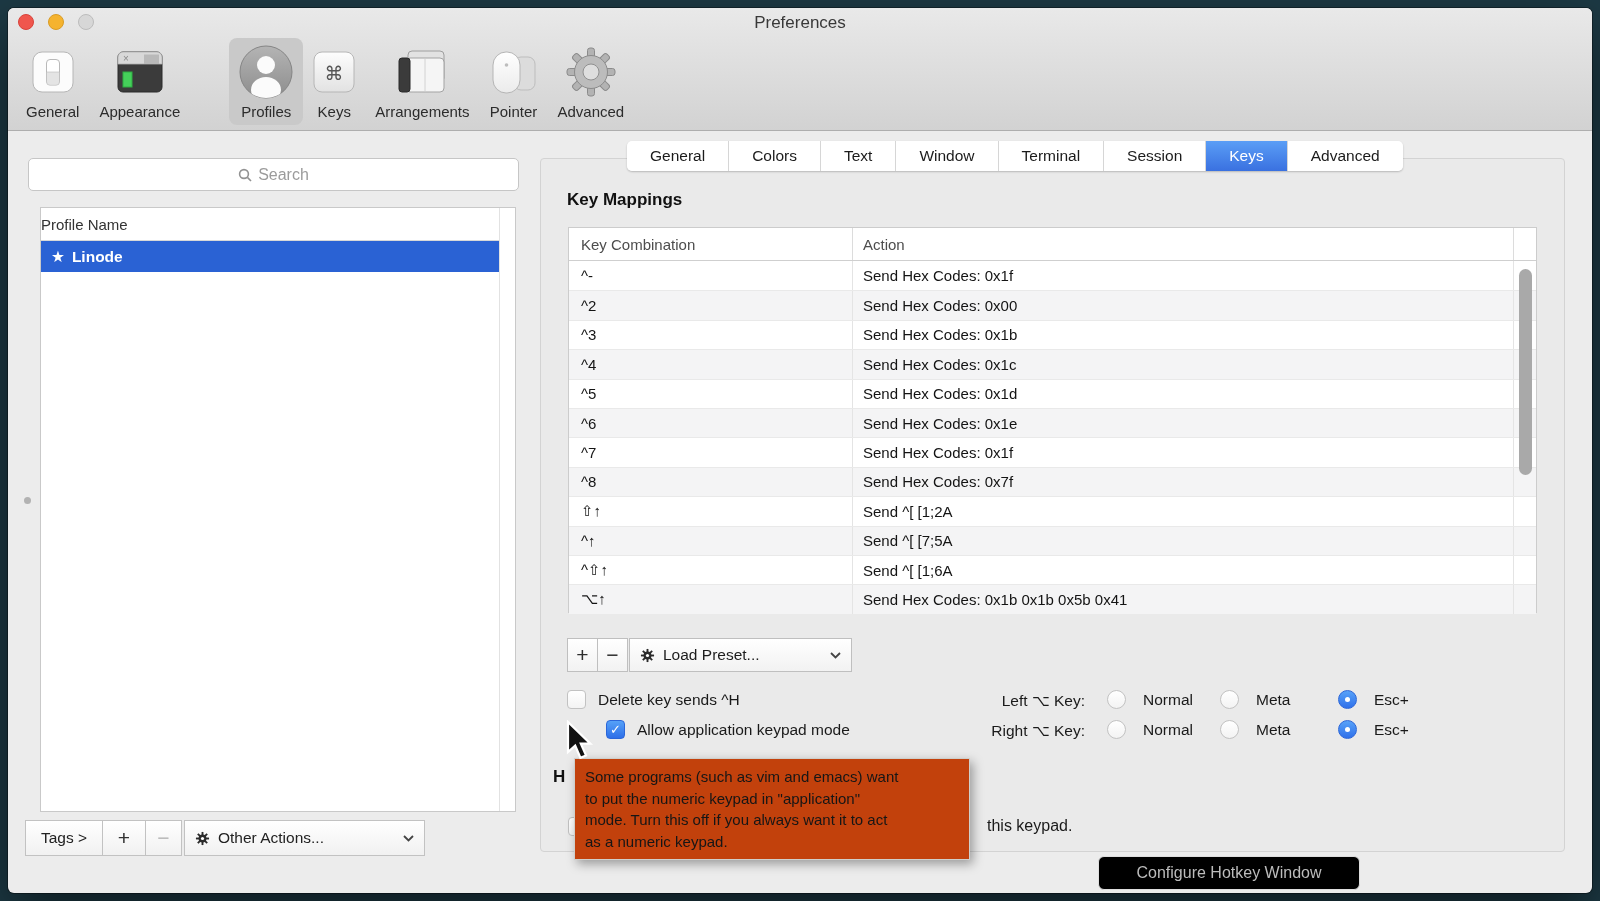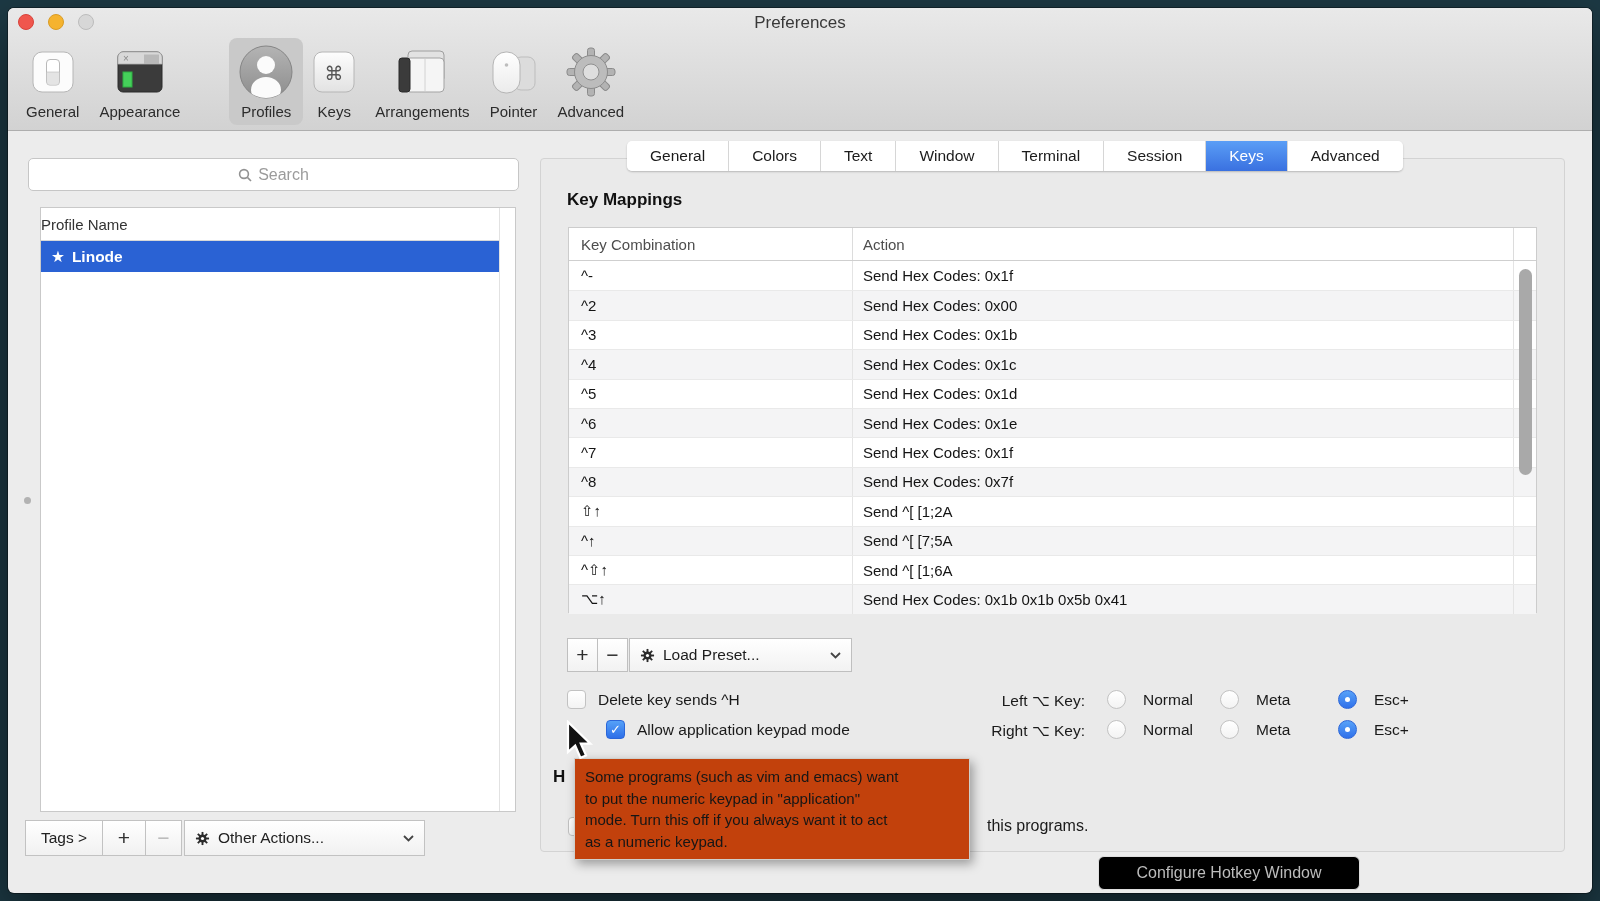--- a/index.html
+++ b/index.html
@@ -405,21 +405,21 @@
       <span class="radio"></span>
       <span>Meta</span>
     </div>
     <div class="radgrp" style="left:1330px;top:712px;">
       <span class="radio selected"></span>
       <span>Esc+</span>
     </div>
 
     <div class="hpartial">H</div>
     <span class="cb hk-cb"></span>
-    <div class="hk-text">this programs.</div>
+    <div class="hk-text">this keypad.</div>
     <div class="cfg-btn">Configure Hotkey Window</div>
 
     <div class="tooltip">
       <div>Some programs (such as vim and emacs) want</div>
       <div>to put the numeric keypad in "application"</div>
       <div>mode. Turn this off if you always want it to act</div>
       <div>as a numeric keypad.</div>
     </div>
 
     <svg class="cursor" width="28" height="44" viewBox="0 0 14 22">

